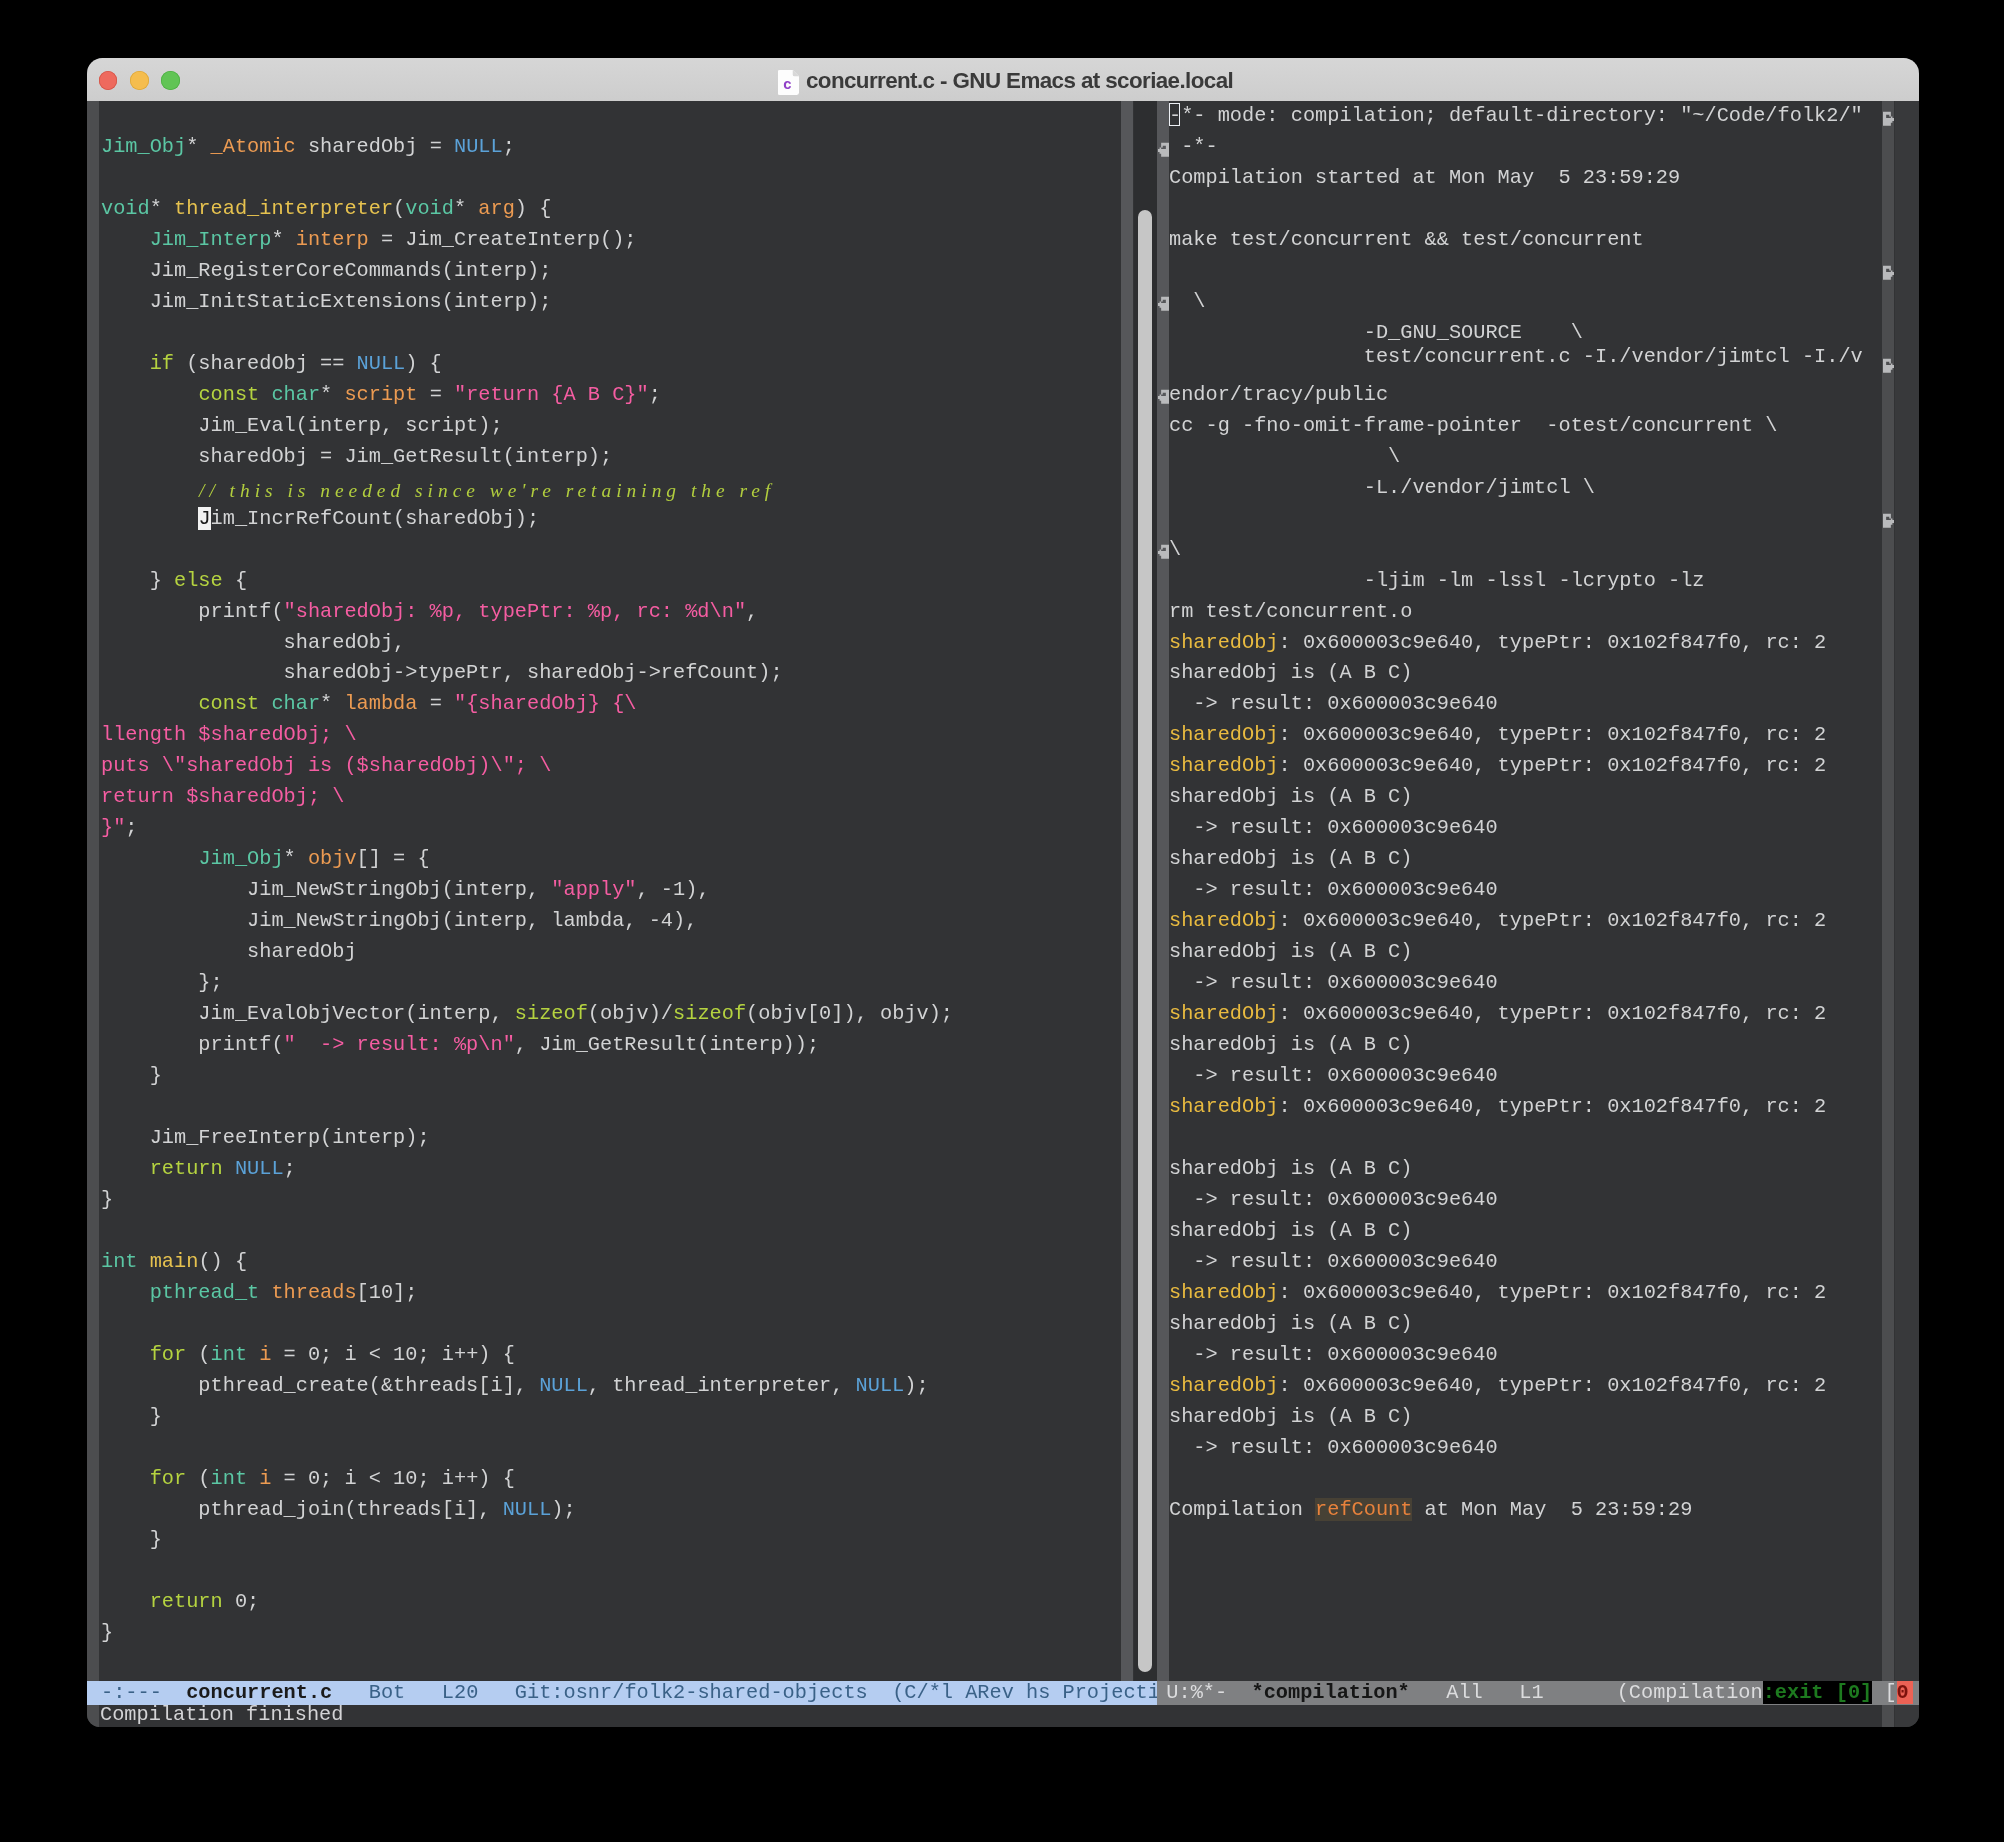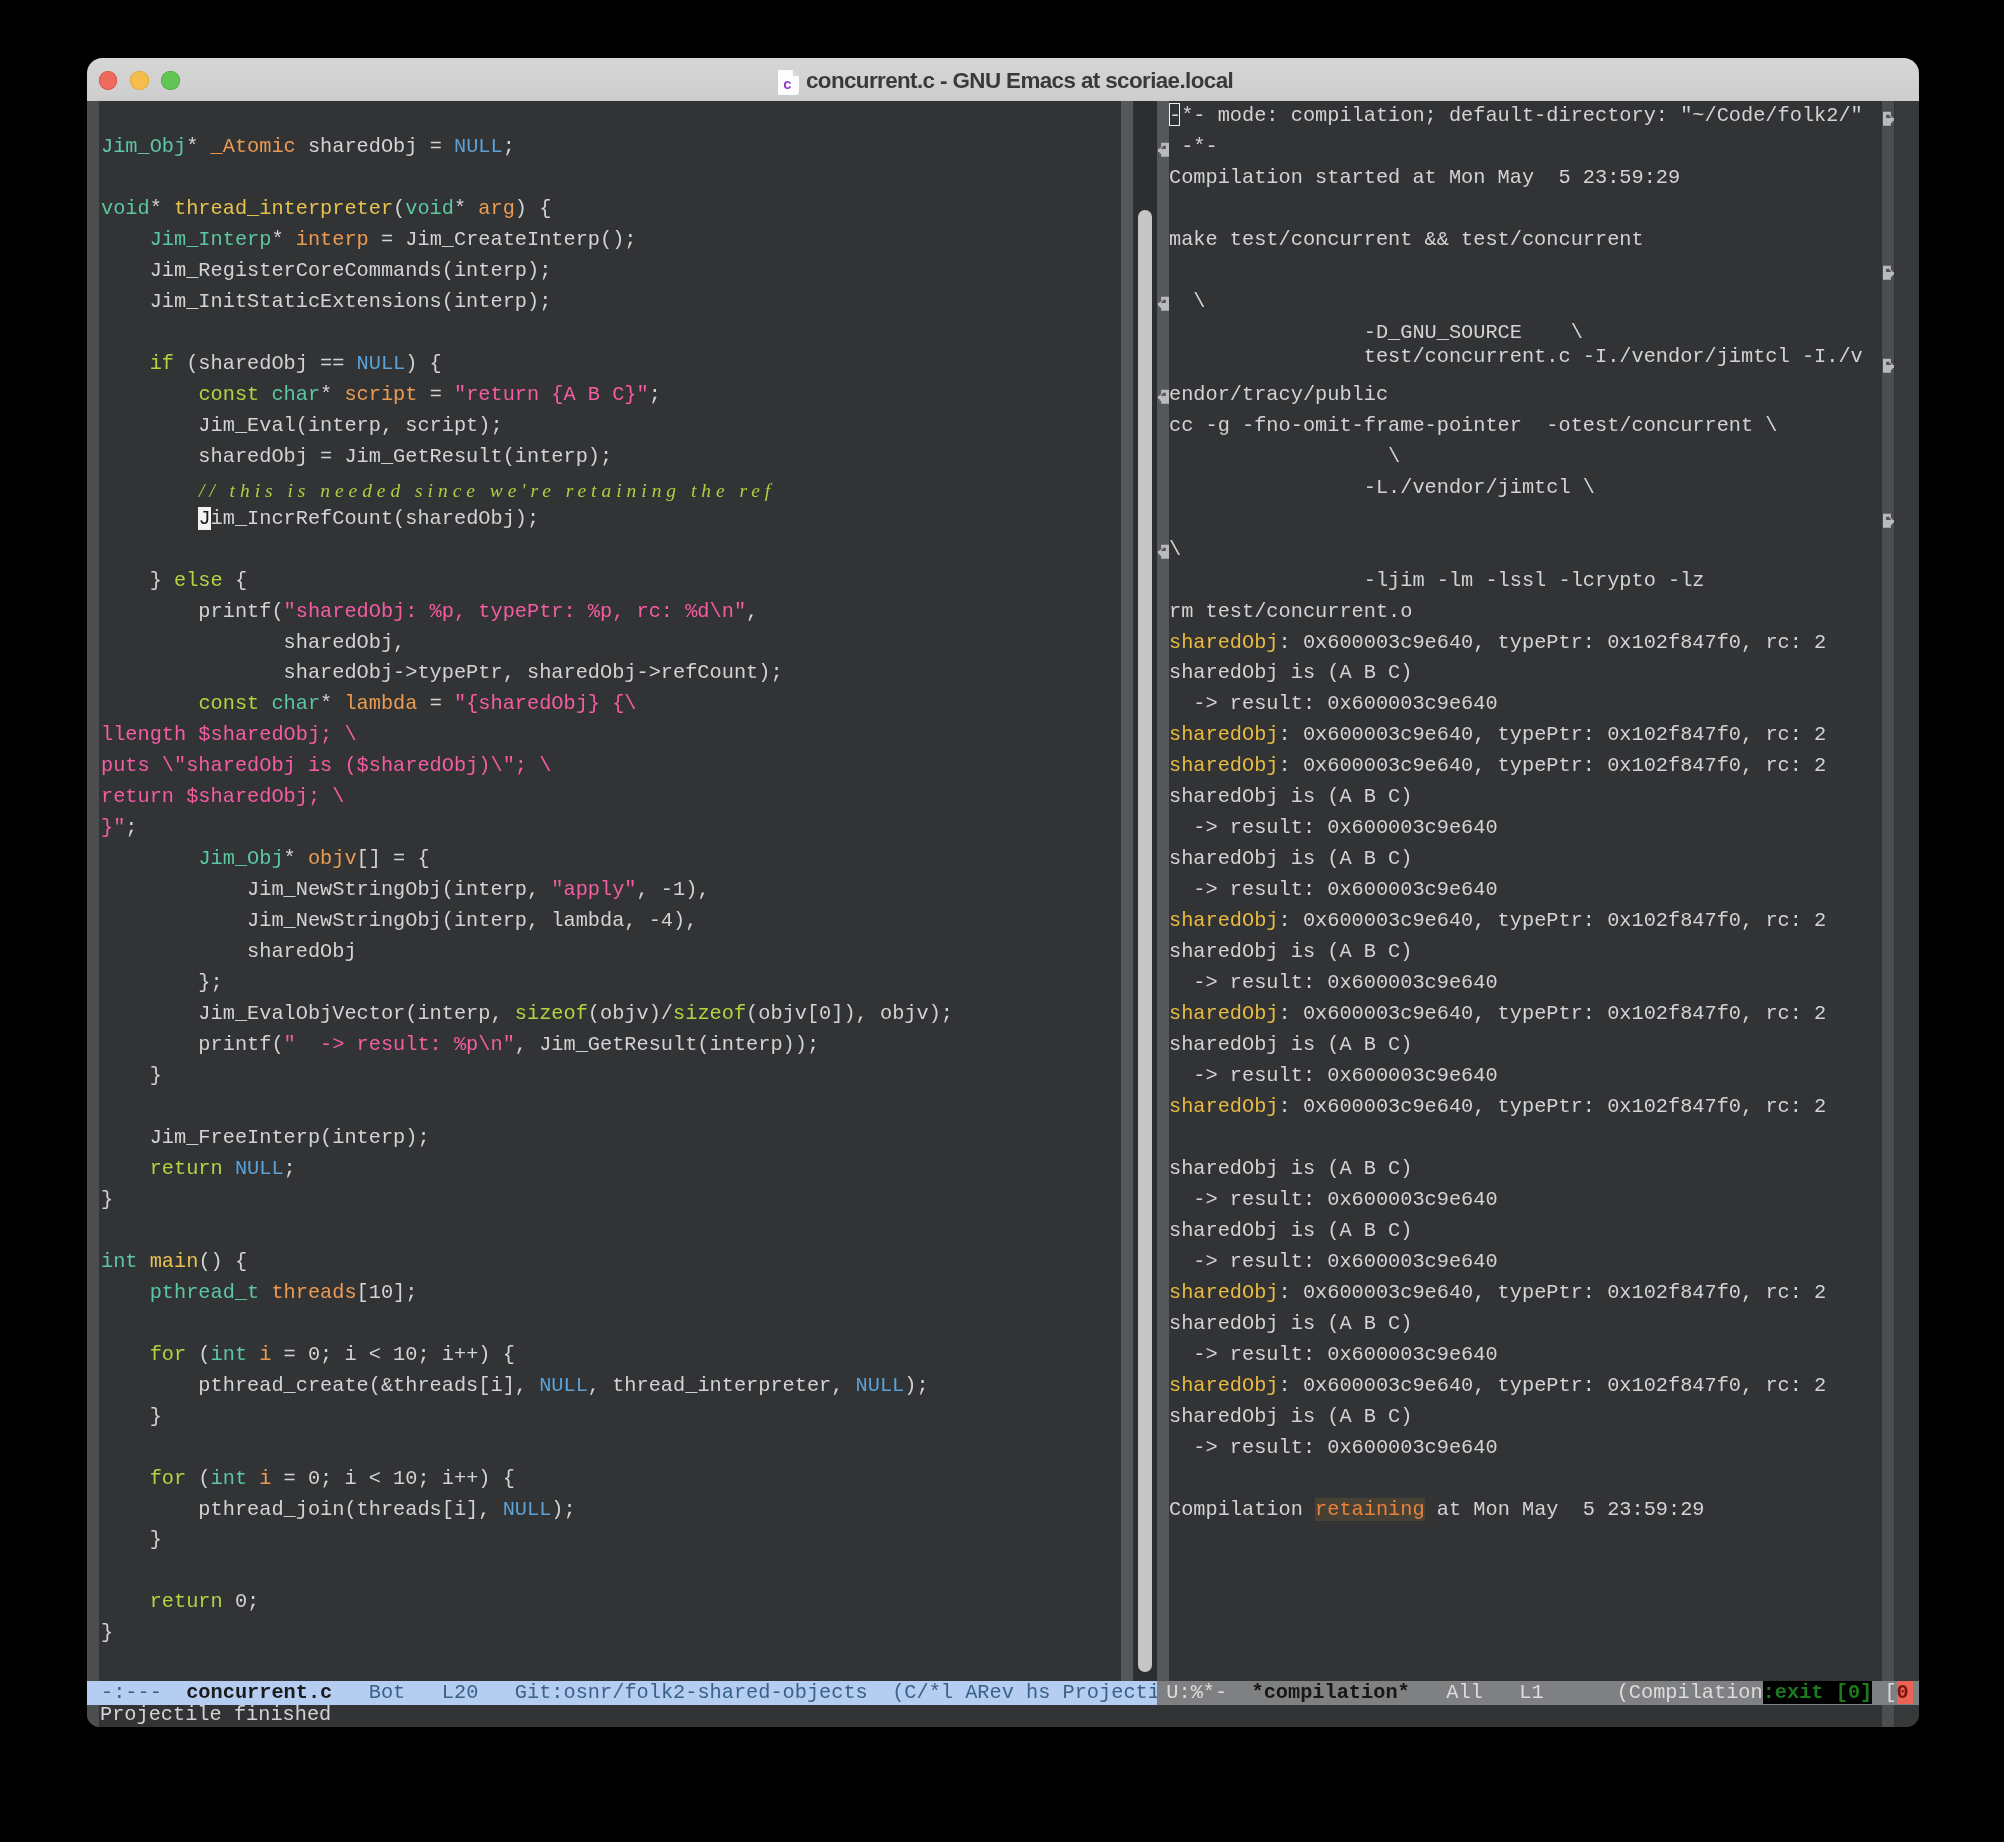--- a/index.html
+++ b/index.html
@@ -101,21 +101,21 @@
 <div class="row" style="left:1082px;top:1099px">sharedObj is (A B C)</div>
 <div class="row" style="left:1082px;top:1130px">  -&gt; result: 0x600003c9e640</div>
 <div class="row" style="left:1082px;top:1161px">sharedObj is (A B C)</div>
 <div class="row" style="left:1082px;top:1192px">  -&gt; result: 0x600003c9e640</div>
 <div class="row" style="left:1082px;top:1223px"><i class="g">sharedObj</i>: 0x600003c9e640, typePtr: 0x102f847f0, rc: 2</div>
 <div class="row" style="left:1082px;top:1254px">sharedObj is (A B C)</div>
 <div class="row" style="left:1082px;top:1285px">  -&gt; result: 0x600003c9e640</div>
 <div class="row" style="left:1082px;top:1316px"><i class="g">sharedObj</i>: 0x600003c9e640, typePtr: 0x102f847f0, rc: 2</div>
 <div class="row" style="left:1082px;top:1347px">sharedObj is (A B C)</div>
 <div class="row" style="left:1082px;top:1378px">  -&gt; result: 0x600003c9e640</div>
-<div class="row" style="left:1082px;top:1440px">Compilation <i class="fin">retaining</i> at Mon May  5 23:59:29</div>
+<div class="row" style="left:1082px;top:1440px">Compilation <i class="fin">refCount</i> at Mon May  5 23:59:29</div>
 <div id="comment" style="left:112px;top:420px">// this is needed since we're retaining the ref</div>
 <div id="hcur" style="left:1082px;top:45px"></div>
 <svg class="fa" style="left:1071px;top:84px;transform:scale(1,1);" viewBox="0 0 14 18">
       <path d="M4 0 h10 v18 h-10 v-4 h-2 v-2 h-2 v-4 h2 v-2 h2 z M4 8 h6 v-4 h-4 v2 h-2 z" fill="#b9babc" fill-rule="evenodd"></path>
     </svg>
 <svg class="fa" style="left:1071px;top:238px;transform:scale(1,1);" viewBox="0 0 14 18">
       <path d="M4 0 h10 v18 h-10 v-4 h-2 v-2 h-2 v-4 h2 v-2 h2 z M4 8 h6 v-4 h-4 v2 h-2 z" fill="#b9babc" fill-rule="evenodd"></path>
     </svg>
 <svg class="fa" style="left:1071px;top:331px;transform:scale(1,1);" viewBox="0 0 14 18">
       <path d="M4 0 h10 v18 h-10 v-4 h-2 v-2 h-2 v-4 h2 v-2 h2 z M4 8 h6 v-4 h-4 v2 h-2 z" fill="#b9babc" fill-rule="evenodd"></path>
@@ -131,21 +131,21 @@
     </svg>
 <svg class="fa" style="left:1796px;top:300px;transform:scale(-1,1);" viewBox="0 0 14 18">
       <path d="M4 0 h10 v18 h-10 v-4 h-2 v-2 h-2 v-4 h2 v-2 h2 z M4 8 h6 v-4 h-4 v2 h-2 z" fill="#b9babc" fill-rule="evenodd"></path>
     </svg>
 <svg class="fa" style="left:1796px;top:455px;transform:scale(-1,1);" viewBox="0 0 14 18">
       <path d="M4 0 h10 v18 h-10 v-4 h-2 v-2 h-2 v-4 h2 v-2 h2 z M4 8 h6 v-4 h-4 v2 h-2 z" fill="#b9babc" fill-rule="evenodd"></path>
     </svg>
 <div class="ml" style="left:0;top:1623px;width:1070px;background:#b5cdf1;color:#3a6187"><span style="position:absolute;left:14px">-:---  <b style="color:#1b1b1b">concurrent.c</b>   <i>Bot</i>   <i>L20</i>   <i>Git:osnr/folk2-shared-objects</i>  <i>(C/*l ARev hs Projectile</i></span></div>
 <div class="ml" style="left:1070px;top:1623px;width:762px;background:#7f8082;color:#dcdcde"><span style="position:absolute;left:9.3px">U:%*-  <b style="color:#161616">*compilation*</b>   All   L1      (Compilation<i class="ex">:exit [0]</i> [<i class="r0">0</i></span></div>
 <style>i.ex{font-style:normal;background:#000000;color:#1d7a1f;font-weight:bold}i.r0{font-style:normal;background:#ec6255;color:#7c120c;font-weight:bold;padding-right:4.6px}.ml i{font-style:normal}</style>
-<div class="row" style="left:13px;top:1646px;height:22px;line-height:22px;color:#d4d4d6">Projectile finished</div>
+<div class="row" style="left:13px;top:1646px;height:22px;line-height:22px;color:#d4d4d6">Compilation finished</div>
 <div id="tb"></div>
 <div class="tl" style="left:11.6px;background:#ee6a5e;box-shadow:inset 0 0 0 0.8px #d35548"></div>
 <div class="tl" style="left:43px;background:#f5bd4e;box-shadow:inset 0 0 0 0.8px #dda73a"></div>
 <div class="tl" style="left:74px;background:#61c455;box-shadow:inset 0 0 0 0.8px #4daf43"></div>
 <svg style="position:absolute;left:691px;top:11.6px" width="21" height="25" viewBox="0 0 27 32">
 <path d="M2 0 h17 l8 8 v21 a3 3 0 0 1 -3 3 h-22 a3 3 0 0 1 -3 -3 v-26 a3 3 0 0 1 3 -3 z" fill="#fdfdfd"></path>
 <path d="M19 0 l8 8 h-6 a2 2 0 0 1 -2 -2 z" fill="#d8d8d8"></path>
 <text x="12" y="24" font-family="Liberation Sans" font-size="19" font-weight="bold" fill="#9141c8" text-anchor="middle">c</text>
     </svg>
 <div style="position:absolute;left:719px;top:0;height:43px;font:bold 22.4px 'Liberation Sans',sans-serif;color:#3a3a3a;letter-spacing:-0.6px;line-height:45px">concurrent.c - GNU Emacs at scoriae.local</div>

